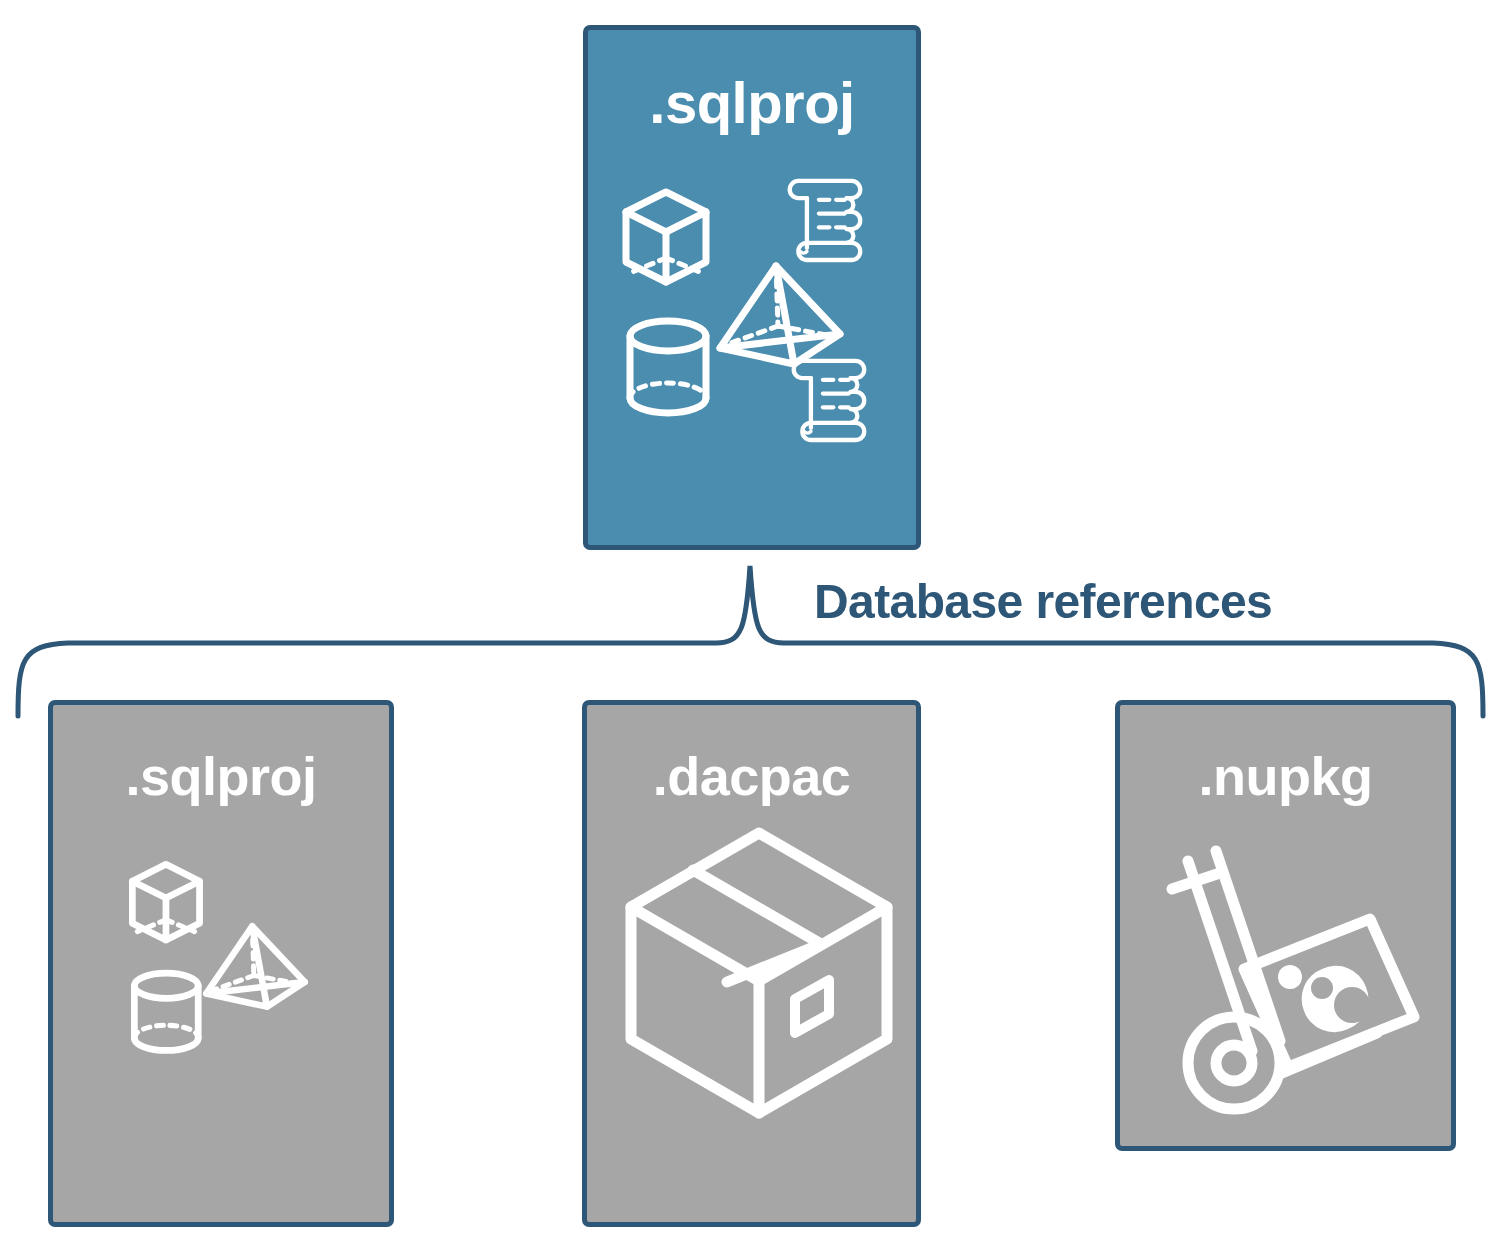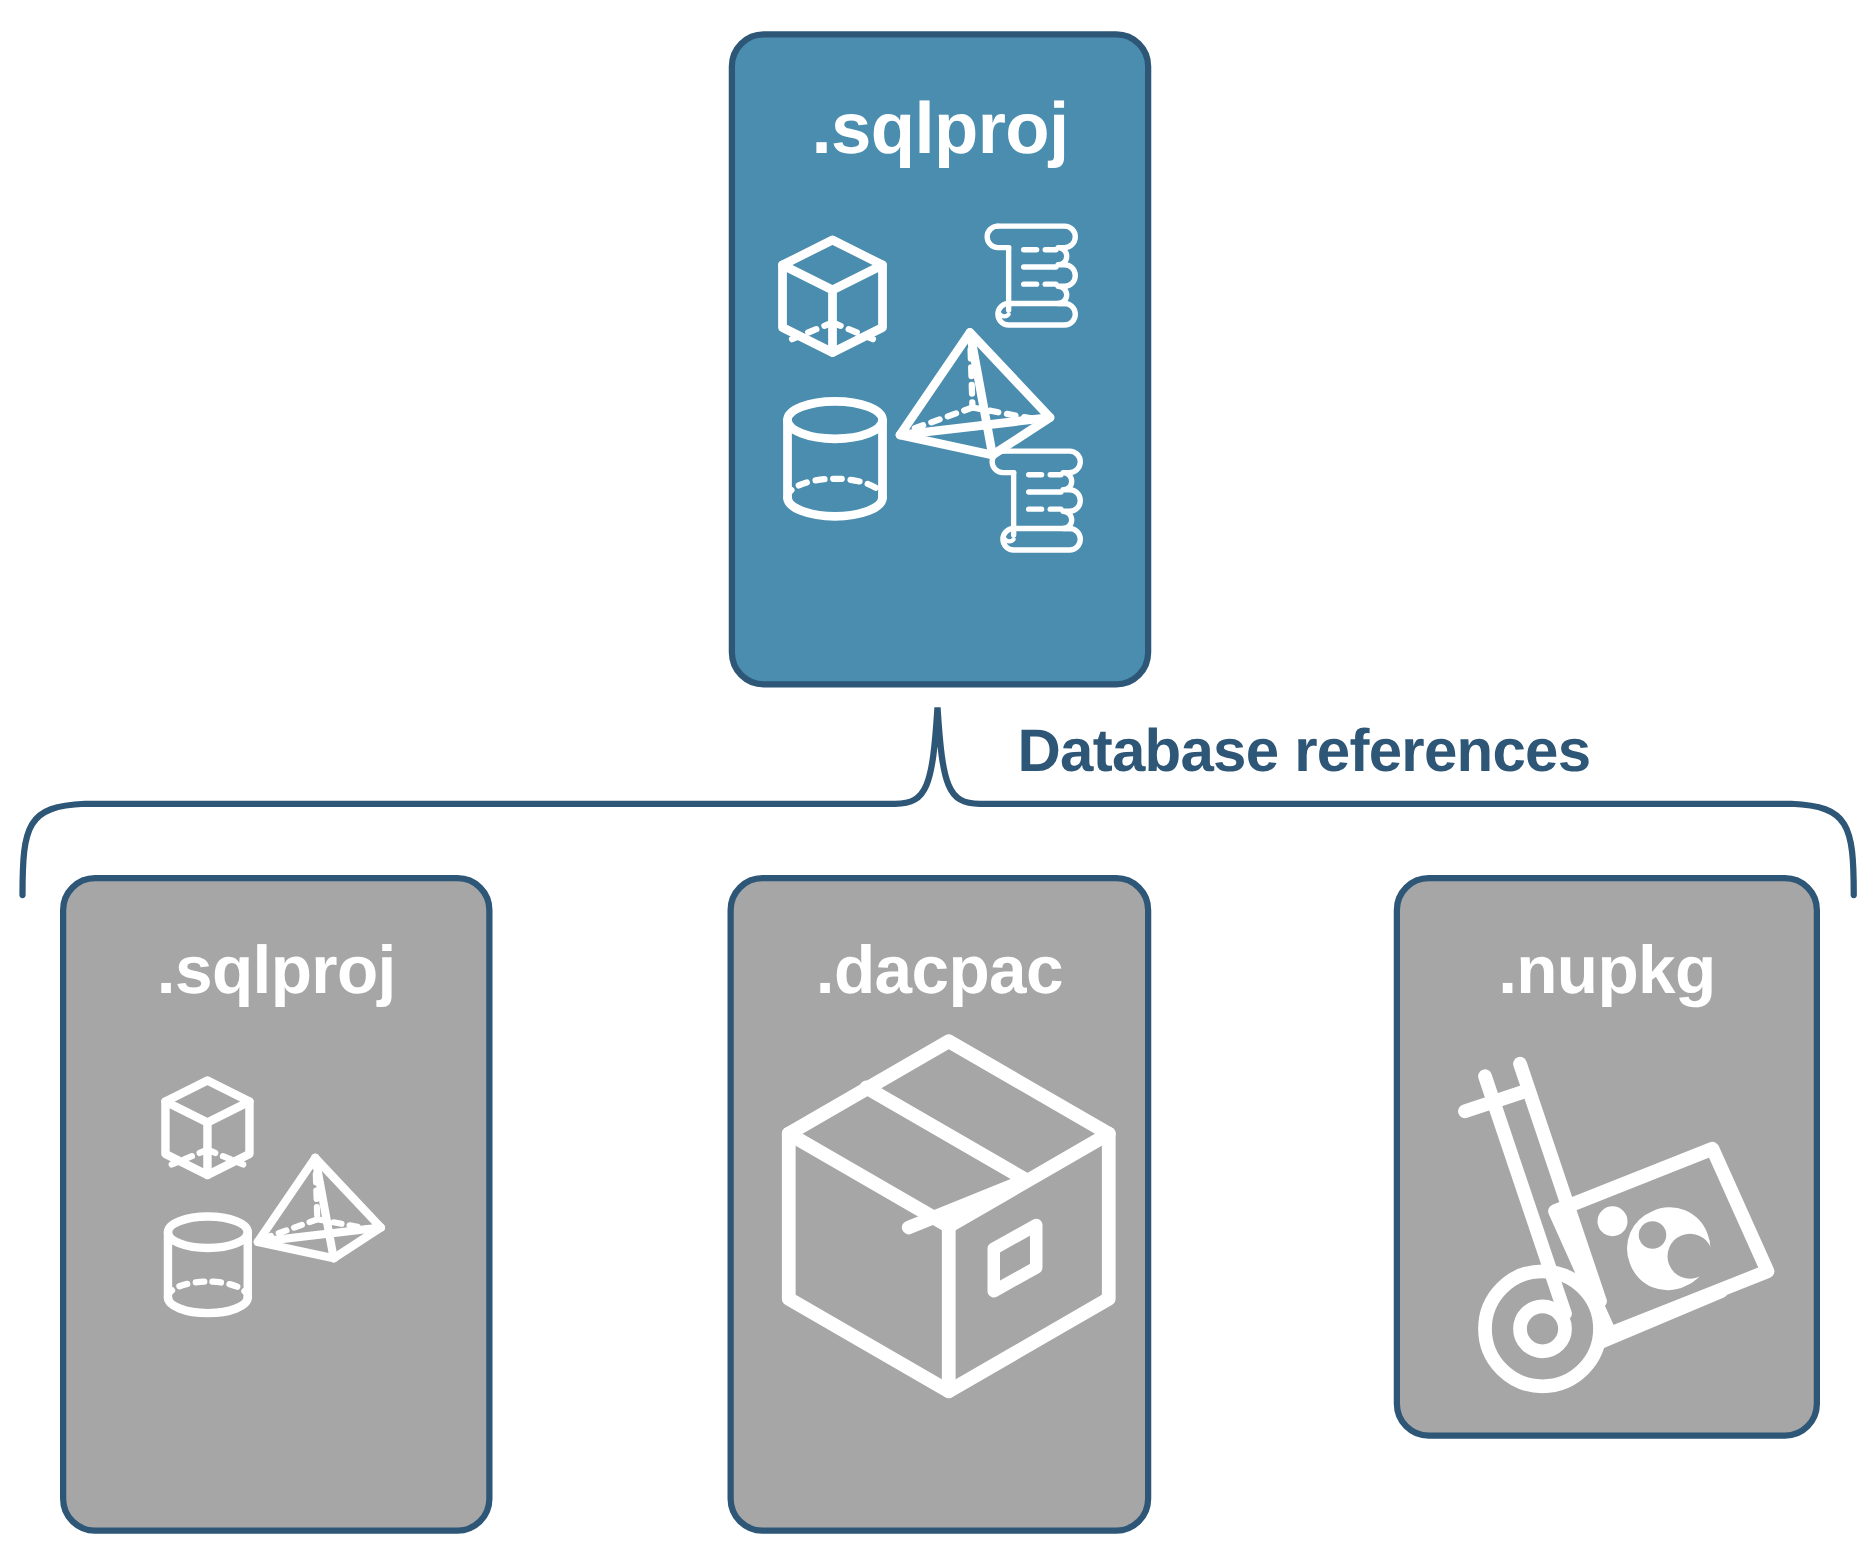--- a/index.html
+++ b/index.html
@@ -13,21 +13,21 @@
   #canvas {
     position: relative;
     width: 1500px;
     height: 1250px;
     background: #ffffff;
     overflow: hidden;
   }
   .card {
     position: absolute;
     box-sizing: border-box;
-    border-radius: 28px;
+    border-radius: 7px;
     border: 5px solid #2D5677;
     display: flex;
     flex-direction: column;
     align-items: center;
   }
   .card-source {
     background: #4A8DAF;
   }
   .card-ref {
     background: #A6A6A6;

